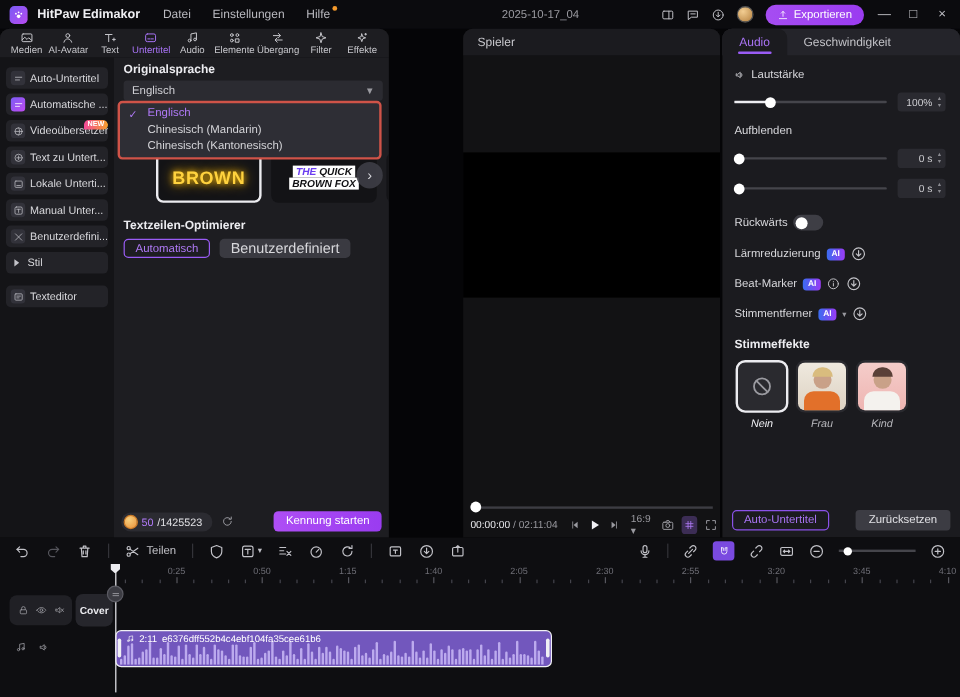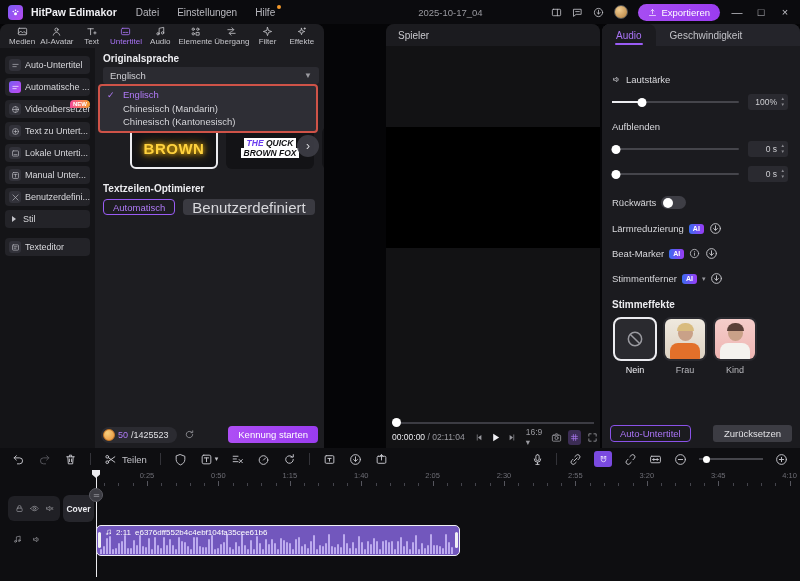--- a/index.html
+++ b/index.html
@@ -54,21 +54,21 @@
   .style-brown { font-size:15px; font-weight:800; color:#ffd23e; letter-spacing:.5px; text-shadow:0 0 5px #f0b60e,0 0 11px #d89a00; }
   .wline { background:#fff; color:#101013; font-weight:700; font-style:italic; font-size:8.5px; line-height:10px; padding:0 3px; white-space:nowrap; }
   .wline .pt { color:#6b3df0; }
   .style3 a1,.s3l1 { font-size:10px; font-weight:800; color:#f5c518; letter-spacing:1px; line-height:11px; }
   .s3l2 { font-size:10px; font-weight:800; color:#8a8220; letter-spacing:1px; line-height:11px; }
   .thumb-next { position:absolute; right:5px; top:87px; width:22px; height:22px; border-radius:50%; background:rgba(62,62,70,.9); color:#d8d8dc; display:flex; align-items:center; justify-content:center; font-size:12px; z-index:7; }
 
   .opt-label { margin-top:14px; }
   .opt-row { margin-top:5px; display:flex; gap:8px; }
   .btn-outline { height:16px; padding:0 9px; border:1px solid #9a5cf5; border-radius:4px; color:#b07af7; font-size:9.5px; display:flex; align-items:center; background:transparent; }
-  .btn-gray { height:16px; padding:0 9px; background:#3a3a41; border-radius:4px; color:#d8d8dc; font-size:15px; display:flex; align-items:center; border:none; }
+  .btn-gray { height:16px; padding:0 9px; background:#3a3a41; border-radius:4px; color:#d8d8dc; font-size:12px; display:flex; align-items:center; border:none; }
 
   .content-bottom { position:absolute; left:6px; right:6px; bottom:5px; height:17px; display:flex; align-items:center; gap:7px; }
   .credit-pill { display:flex; align-items:center; gap:3px; background:#2b2b31; border-radius:9px; height:16px; padding:0 8px 0 2px; font-size:9px; }
   .coin { width:12px; height:12px; border-radius:50%; background:radial-gradient(circle at 35% 30%,#f7cf7e,#e8913a); border:1px solid #c97a28; }
   .cred-used { color:#b07af7; }
   .cred-total { color:#e0e0e4; }
   .refresh { color:#9a9aa0; }
   .start-btn { margin-left:auto; height:17px; padding:0 10px; border:none; border-radius:4px; background:linear-gradient(90deg,#ae4ef5,#9a3cf0); color:#fff; font-size:9.5px; display:flex; align-items:center; }
 
   
@@ -85,37 +85,37 @@
   .grid-chip { width:16px; height:15px; background:#3c2d55; border-radius:3px; display:flex; align-items:center; justify-content:center; color:#b07af7; }
 
   
   .rpanel { position:absolute; left:602px; top:24px; width:198px; height:424px; background:#1b1b1f; border-radius:8px 8px 0 0; }
   .rtabs { height:22px; background:#24242a; border-radius:8px 8px 0 0; display:flex; align-items:stretch; font-size:10px; }
   .rtab { display:flex; align-items:center; padding:0 14px; color:#c2c2c7; position:relative; }
   .rtab.active { color:#a974f5; background:#1b1b1f; border-radius:8px 8px 0 0; }
   .rtab.active::after { content:""; position:absolute; left:13px; right:13px; bottom:1px; height:2px; border-radius:1px; background:#9a5cf5; }
   .rbody { padding:8px 12px 0 10px; font-size:9.5px; color:#d8d8dc; }
   .lbl-row { display:flex; align-items:center; gap:5px; margin-top:11px; }
-  .lbl-row.first { margin-top:20px; }
+  .lbl-row.first { margin-top:3px; }
   .slider-row { display:flex; align-items:center; gap:9px; margin-top:9px; }
   .hslider { flex:1; position:relative; height:9px; }
   .hslider .trk { position:absolute; left:0; right:0; top:3.5px; height:2px; background:#45454b; border-radius:1px; }
   .hslider .fill { position:absolute; left:0; top:3.5px; height:2px; background:#ececf0; }
   .hslider .hnd { position:absolute; top:0; width:9px; height:9px; border-radius:50%; background:#fff; transform:translateX(-50%); }
   .value-box { flex:none; width:40px; height:16px; background:#2a2a30; border-radius:3px; display:flex; align-items:center; justify-content:flex-end; padding-right:11px; font-size:8.5px; color:#cfcfd3; position:relative; }
   .stepper { position:absolute; right:3px; top:2px; display:flex; flex-direction:column; font-size:4.5px; line-height:5.5px; color:#8a8a90; }
   .toggle { width:25px; height:13px; border-radius:7px; background:#3e3e45; position:relative; }
   .toggle .knob { position:absolute; left:1.5px; top:1.5px; width:10px; height:10px; border-radius:50%; background:#fff; }
   .ai-badge { background:linear-gradient(90deg,#3a6cf0,#9a3cf5); color:#fff; font-size:7px; font-weight:bold; border-radius:3px; padding:1.5px 4px; line-height:7px; }
   .ic-dim { color:#c2c2c7; }
   .vf-row { display:flex; gap:4px; margin-top:7px; }
   .vf { width:46px; display:flex; flex-direction:column; align-items:center; gap:4px; }
   .vcard { width:44px; height:44px; border-radius:8px; background:#2a2a2f; border:2px solid transparent; display:flex; align-items:center; justify-content:center; overflow:hidden; position:relative; }
   .vcard.sel { border-color:#ececf0; }
-  .vf-label { font-size:9px; color:#b8b8bd; }
+  .vf-label { font-size:9px; color:#b8b8bd;font-style:italic; }
   .vf.sel .vf-label { color:#f0f0f4; }
   .photo { display:flex; flex-direction:column; align-items:center; width:100%; height:100%; }
   .photo-herr { background:linear-gradient(#cfcfd1,#9d9d9f); }
   .photo-frau { background:linear-gradient(#efe9df,#ddd2c2); }
   .photo-kind { background:linear-gradient(#f5cdca,#eeb5b2); }
   .p-head { width:15px; height:15px; border-radius:50%; background:#c9a188; margin-top:7px; }
   .p-hair { width:17px; height:8px; border-radius:8px 8px 0 0; margin:4px auto -12px; background:#8d8d8f; position:relative; z-index:1; }
   .p-hair.blond { background:#d9bc7e; }
   .p-hair.brown { background:#5a4038; }
   .p-body { width:30px; height:16px; border-radius:8px 8px 0 0; margin-top:2px; }

